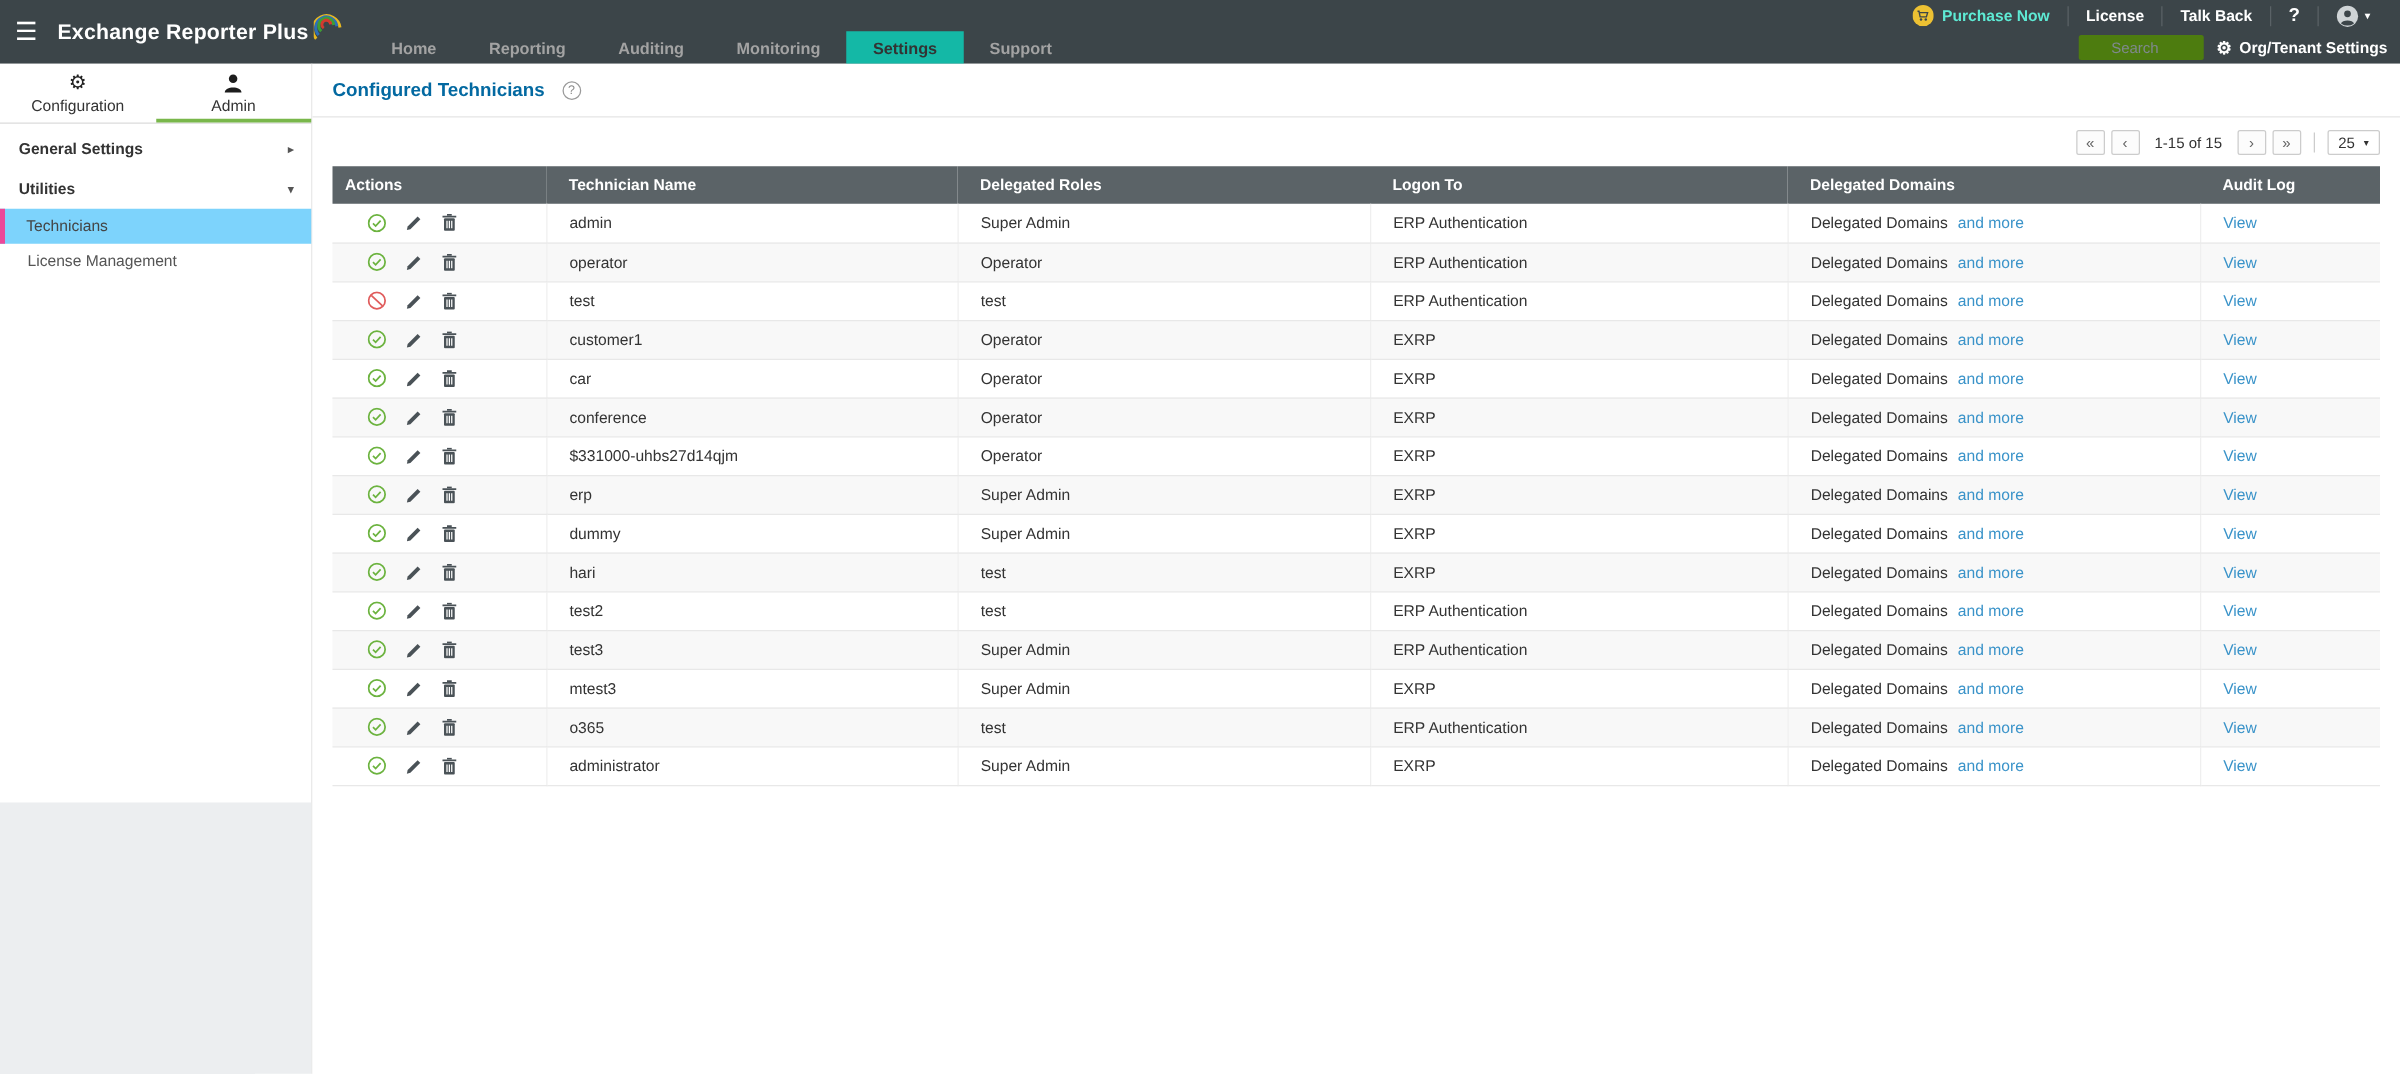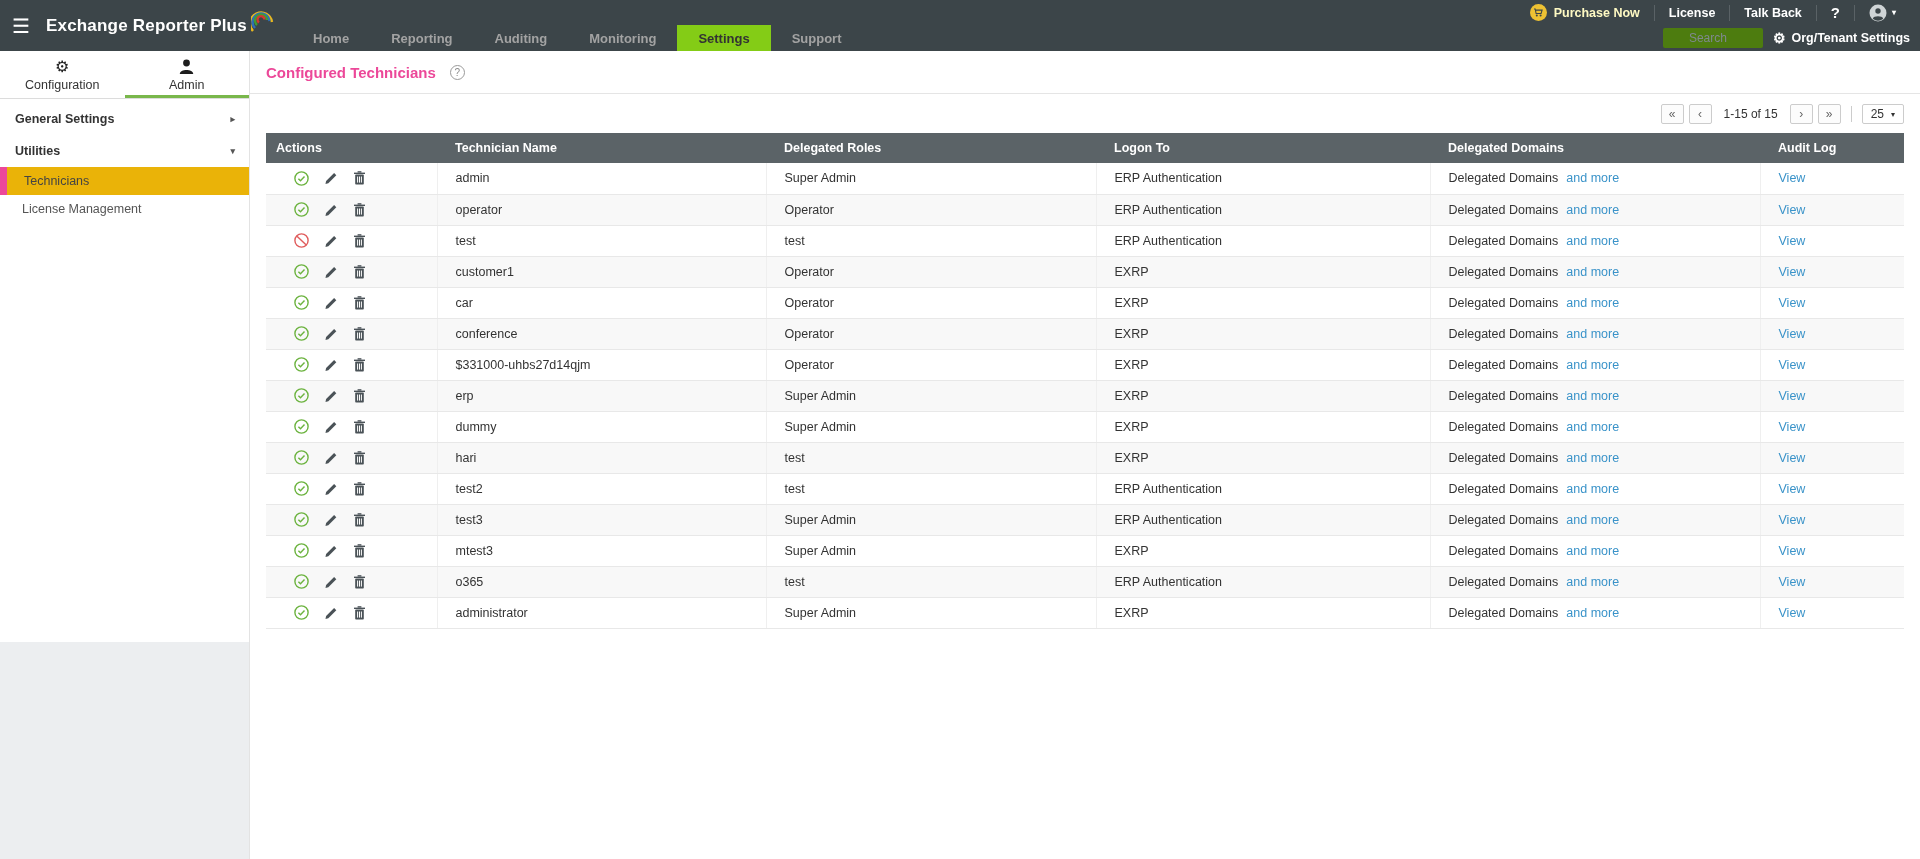--- a/index.html
+++ b/index.html
@@ -11,53 +11,53 @@
   .brand-area { width:262px; display:flex; align-items:center; padding-left:12px; gap:16px; flex-shrink:0; }
   .hamburger { color:#fff; font-size:20px; cursor:pointer; line-height:1; }
   .logo { display:flex; align-items:center; gap:2px; }
   .logo-text { color:#fff; font-size:17px; font-weight:bold; letter-spacing:.2px; white-space:nowrap; }
   .logo-swoosh { margin-left:2px; margin-top:-8px; }
 
   .topbar-right { flex:1; display:flex; flex-direction:column; }
   .topbar-row1 { height:25px; display:flex; justify-content:flex-end; align-items:center; padding-right:10px; }
   .tb-item { color:#fff; font-size:12.5px; font-weight:bold; padding:0 14px; display:flex; align-items:center; gap:7px; cursor:pointer; height:16px; }
   .tb-item + .tb-item { border-left:1px solid #5a6266; }
-  .purchase { color:#fef9c3; }
+  .purchase { color:#5eead4; }
   .help-q { font-size:15px; }
   .avatar-wrap { gap:5px; }
   .caret { font-size:8px; color:#fff; }
 
   .topbar-row2 { height:26px; display:flex; align-items:flex-end; justify-content:space-between; }
   .nav { display:flex; margin-left:30px; height:26px; }
   .nav-tab { color:#a3a3a3; font-size:13px; font-weight:bold; padding:0 21px; display:flex; align-items:center; cursor:pointer; height:26px; }
-  .nav-tab.active { background:#84cc16; color:#333; }
+  .nav-tab.active { background:#14b8a6; color:#333; }
   .topbar-controls { display:flex; align-items:center; gap:10px; padding-right:10px; height:26px; }
   .searchbox { display:flex; align-items:center; gap:18px; background:#4d7c0f; border-radius:2px; padding:3px 8px; width:100px; }
   .searchbox input { background:transparent; border:none; outline:none; color:#cfd6da; font-size:12px; width:70px; font-family:"Liberation Sans",sans-serif; }
   .searchbox input::placeholder { color:#7f898e; }
   .org-settings { display:flex; align-items:center; gap:6px; color:#fff; font-size:12.5px; font-weight:bold; cursor:pointer; }
   .gear-glyph { font-size:14px; line-height:1; }
 
   
   .sidebar { position:absolute; top:51px; left:0; bottom:0; width:250px; background:#fff; border-right:1px solid #e3e3e3; }
   .sidebar-fill { position:absolute; left:0; right:0; top:591px; bottom:0; background:#eceef0; }
   .side-tabs { display:flex; height:48px; border-bottom:1px solid #dcdcdc; }
   .side-tab { flex:1; display:flex; flex-direction:column; align-items:center; justify-content:center; gap:3px; cursor:pointer; position:relative; font-size:12.5px; color:#333; }
   .side-tab .stico { font-size:16px; color:#222; line-height:1; height:17px; display:flex; align-items:flex-end; }
   .side-tab.active::after { content:""; position:absolute; bottom:0; left:0; right:0; height:3px; background:#79b74b; }
   .menu { padding-top:4px; }
   .menu-section { display:flex; justify-content:space-between; align-items:center; padding:9px 14px 9px 15px; font-size:12.5px; font-weight:bold; color:#333; cursor:pointer; }
   .menu-arrow { font-size:9px; color:#555; }
   .menu-item { padding:7px 14px 7px 22px; font-size:12.5px; color:#555; cursor:pointer; }
-  .menu-item.selected { background:#eab308; border-left:7px solid #ec4899; padding-left:17px; color:#444; }
+  .menu-item.selected { background:#7dd3fc; border-left:4px solid #ec4899; padding-left:17px; color:#444; }
 
   
   .main { position:absolute; top:51px; left:250px; right:0; bottom:0; background:#fff; padding:0 16px; }
   .title-row { display:flex; align-items:center; gap:14px; padding-top:13px; }
-  .page-title { font-size:15px; font-weight:bold; color:#ec4899; }
+  .page-title { font-size:15px; font-weight:bold; color:#0369a1; }
   .help-circle { width:15px; height:15px; border:1px solid #9a9a9a; border-radius:50%; color:#8a8a8a; font-size:10px; display:flex; align-items:center; justify-content:center; cursor:pointer; }
   .title-divider { border-bottom:1px solid #e5e5e5; margin-top:12px; margin-left:-16px; margin-right:-16px; }
 
   .toolbar { display:flex; justify-content:flex-end; gap:8px; margin-top:12px; }
   .btn { display:flex; align-items:center; gap:8px; font-size:12.5px; border-radius:2px; padding:5px 13px; cursor:pointer; border:none; font-family:"Liberation Sans",sans-serif; }
   .btn-gray { background:#e9e9e9; color:#333; }
   .btn-green { background:#79b74b; color:#fff; font-weight:bold; }
   .plus-glyph { font-size:14px; font-weight:bold; line-height:1; }
 
   .pagination { display:flex; justify-content:flex-end; align-items:center; gap:5px; margin-top:10px; font-size:12px; color:#333; }

